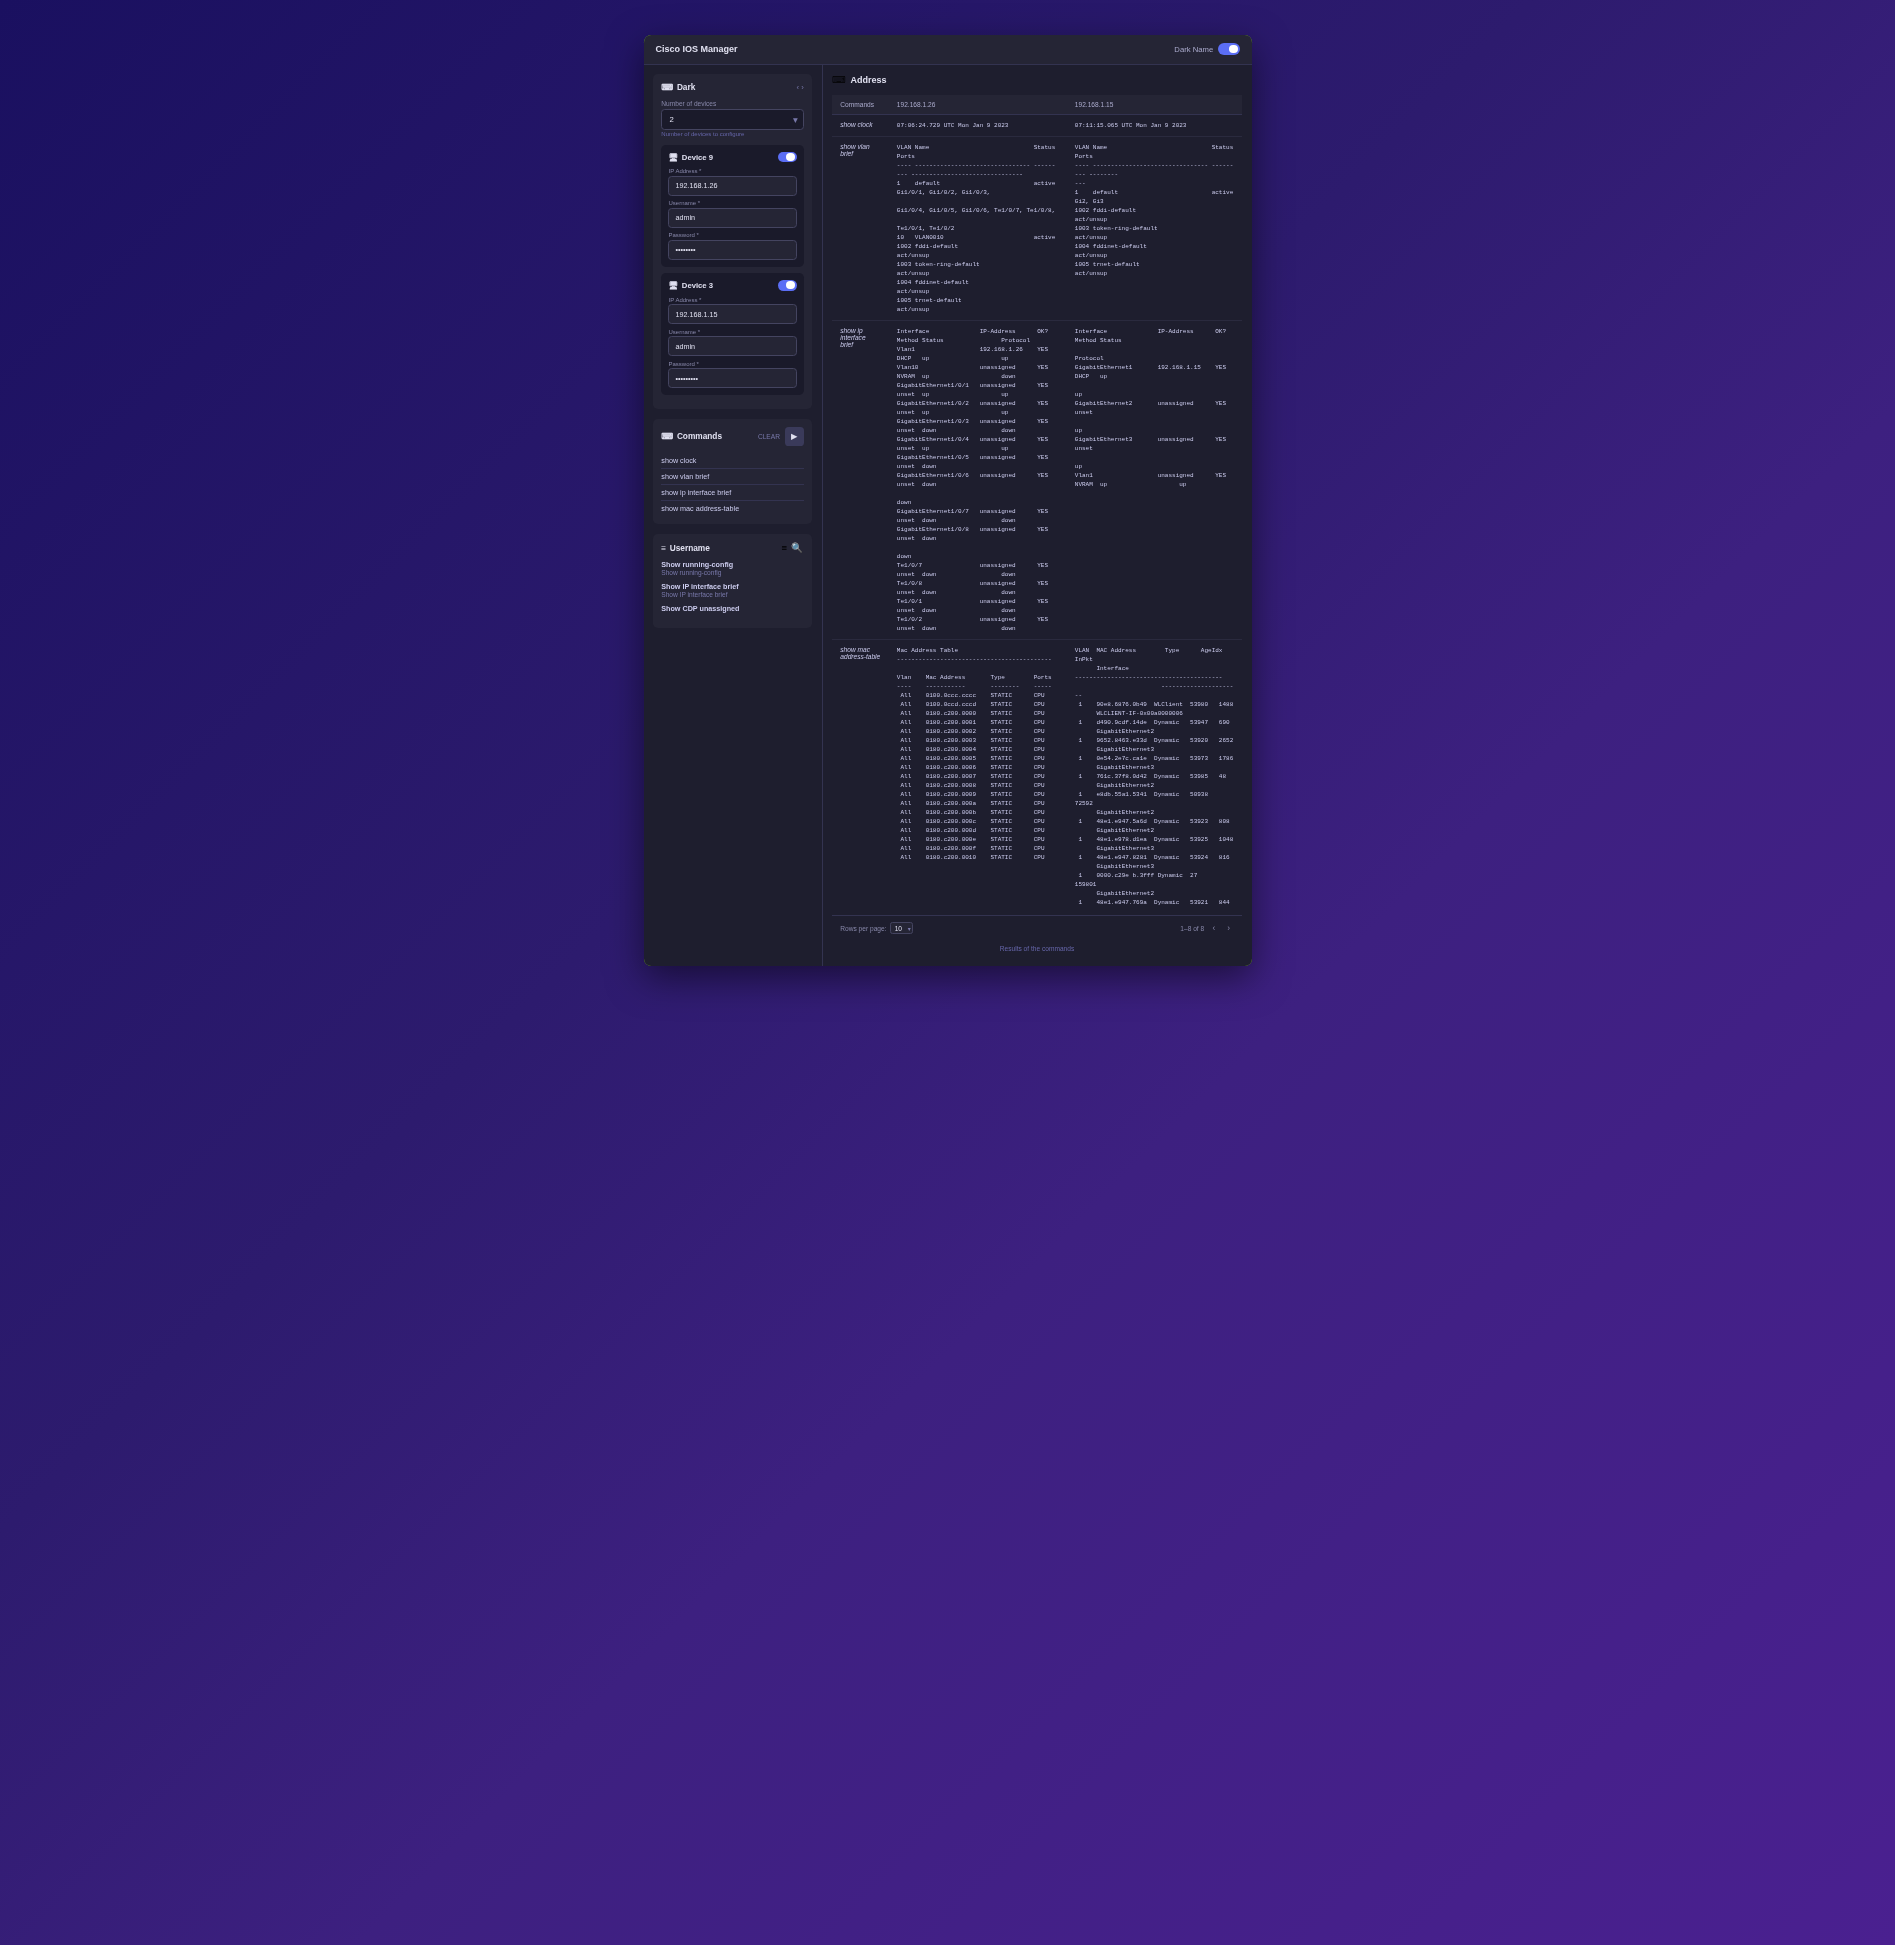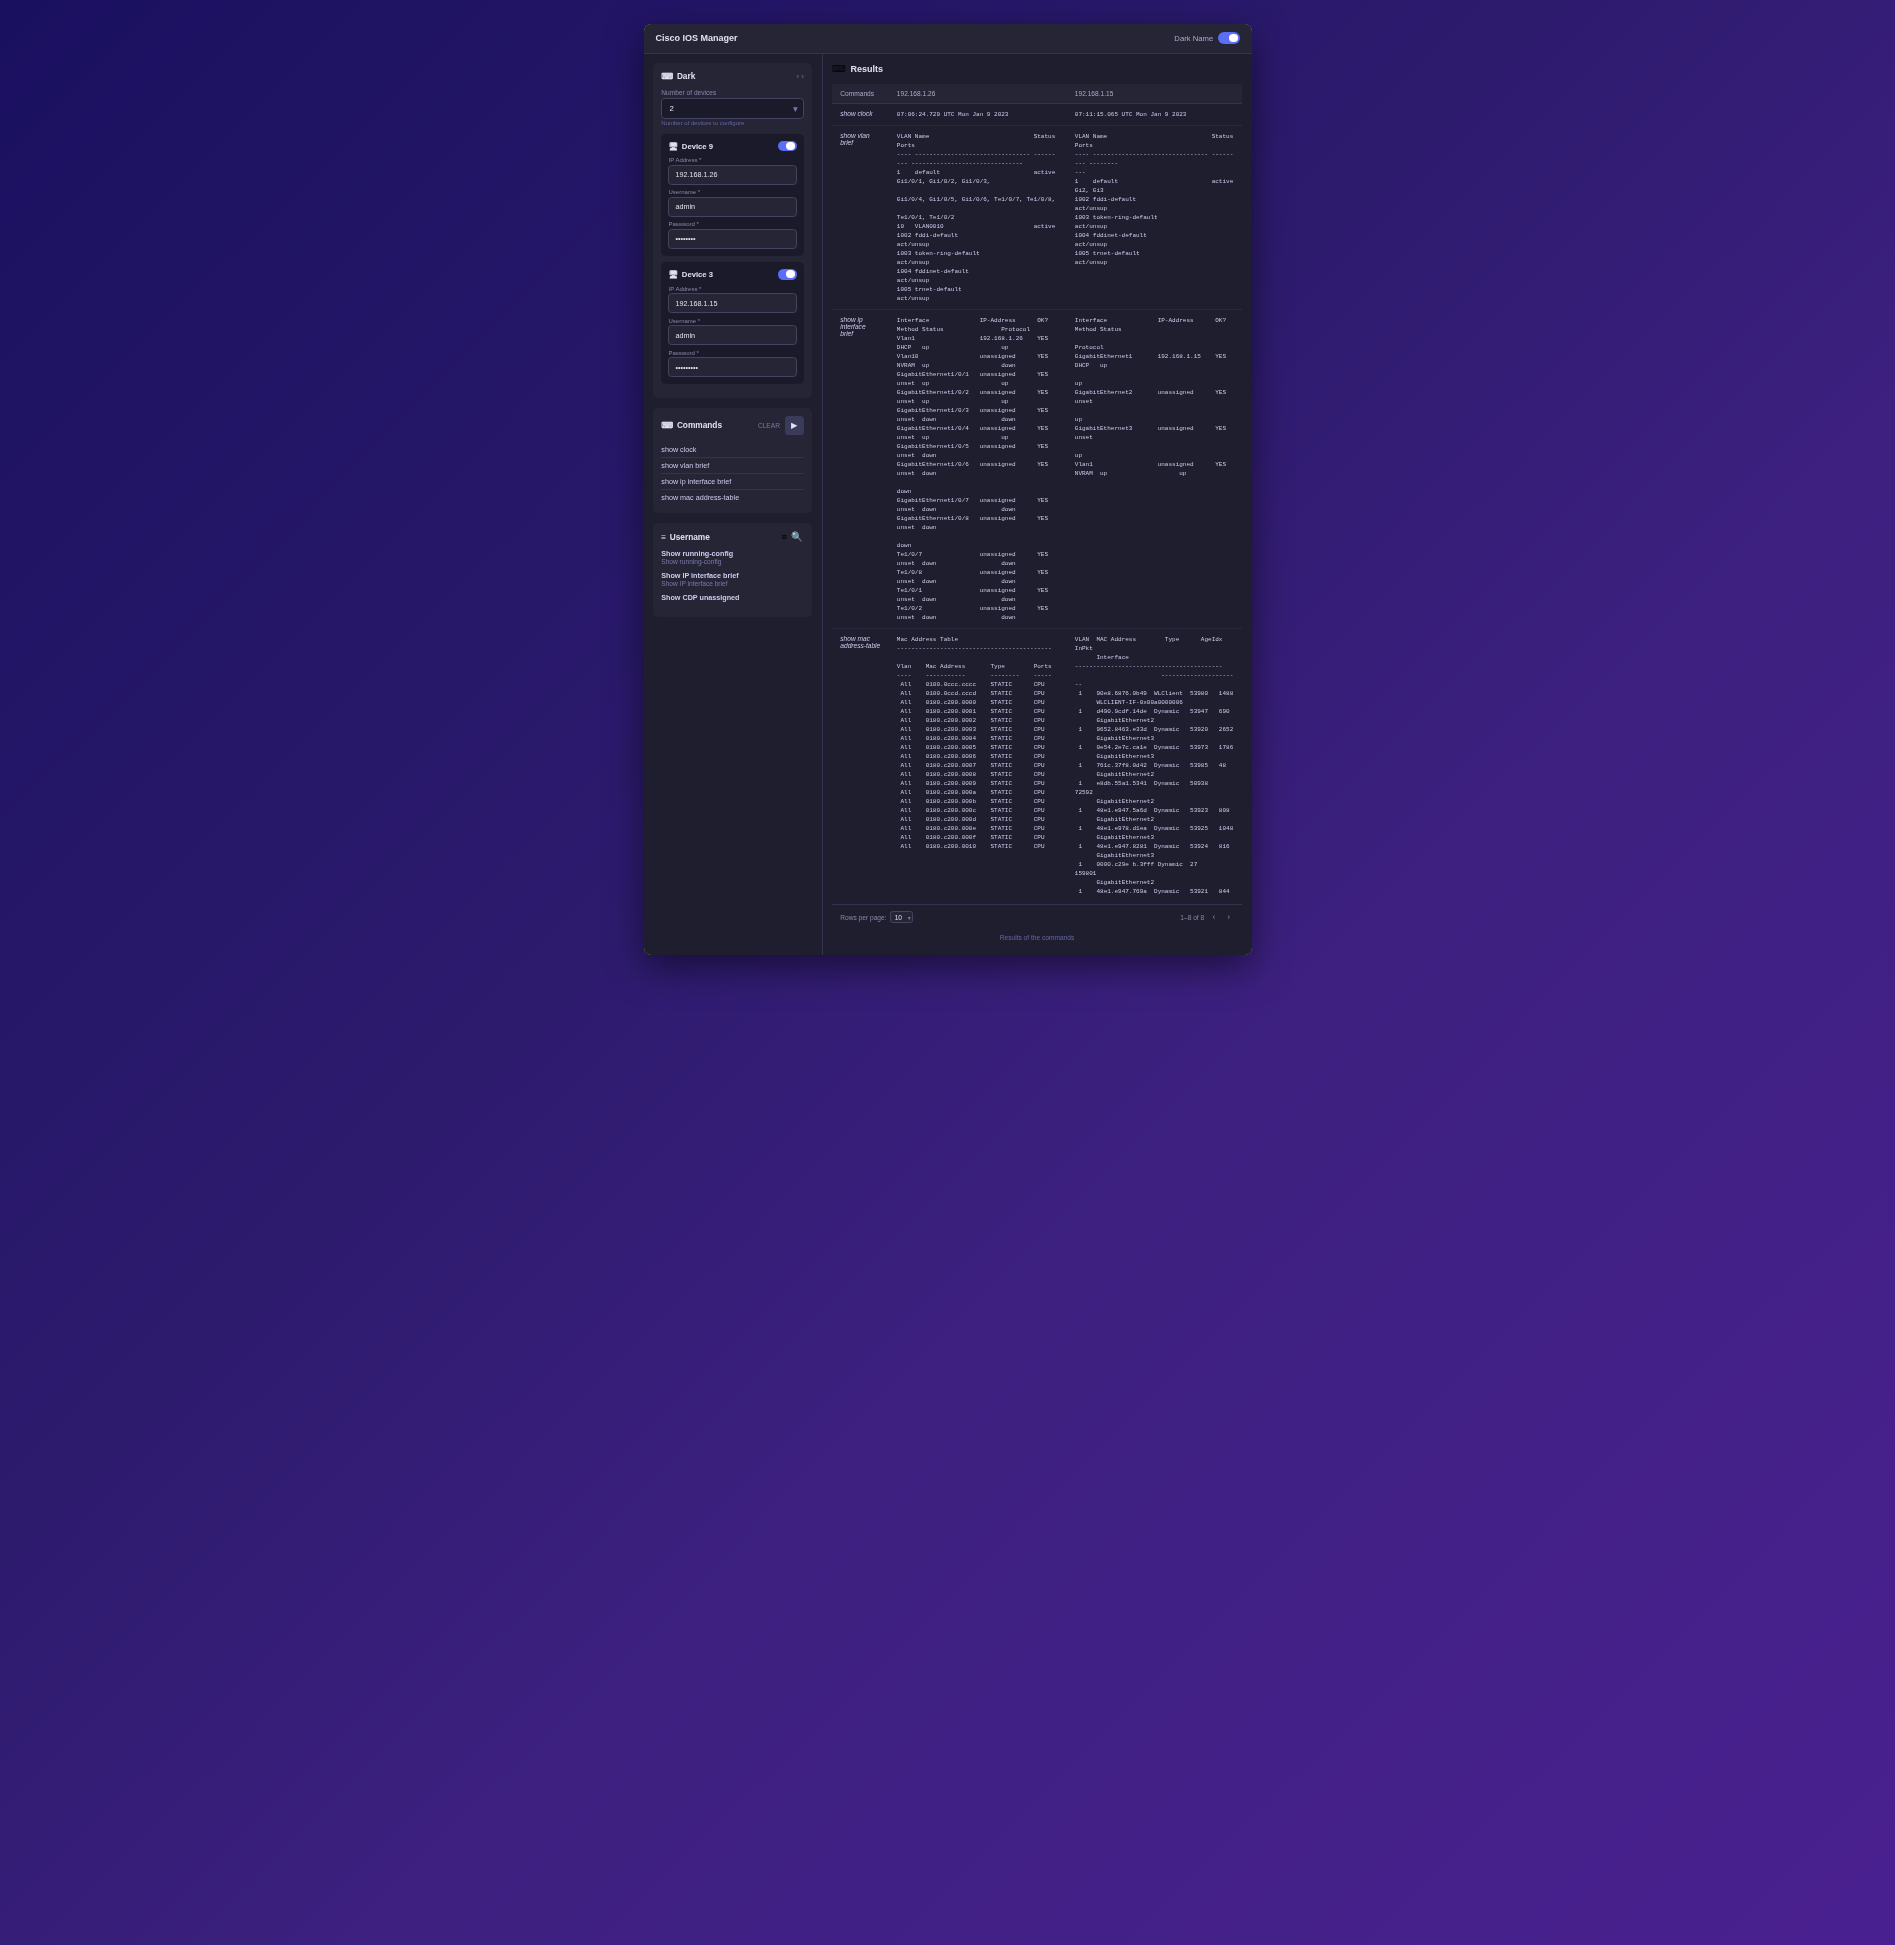--- a/index.html
+++ b/index.html
@@ -12,20 +12,21 @@
       justify-content: center;
       padding: 24px 12px;
     }
     .app-window {
       background: #84cc16;
       border-radius: 7.2px;
       width: 100%;
       max-width: 608px;
       overflow: hidden;
       box-shadow: 0 12px 36px rgba(0,0,0,0.5);
+      margin-top: 11px;
     }
     .title-bar {
       background: #252535;
       padding: 8.3px 12px;
       display: flex;
       align-items: center;
       justify-content: space-between;
       border-bottom: 0.6px solid #333350;
     }
     .title-bar-title {
@@ -464,21 +465,21 @@
               <div class="template-name">Show CDP unassigned</div>
       </div>
           </div>
       </div>
 
     </div>
 
     <div class="right-panel">
       <div class="results-header">
         <span>⌨</span>
-        <span class="results-title">Results</span>
+        <span class="results-title">Address</span>
       </div>
 
       <table class="results-table">
         <thead>
           <tr>
             <th style="width:48px;">Commands</th>
             <th style="width:48%;">192.168.1.26</th>
             <th style="width:48%;">192.168.1.15</th>
           </tr>
         </thead>

